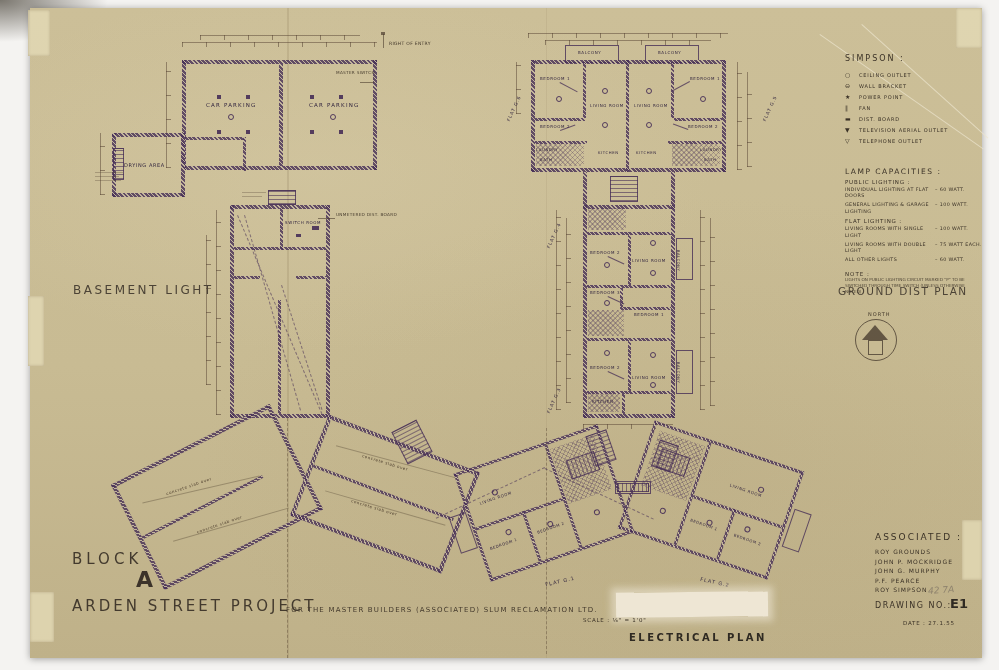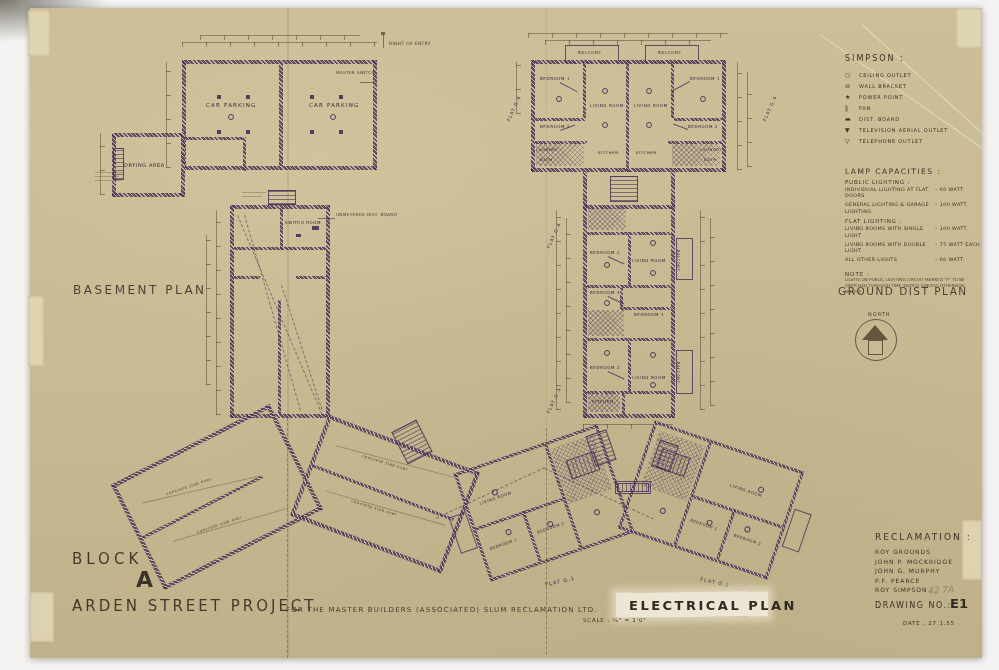--- a/index.html
+++ b/index.html
@@ -136,21 +136,21 @@
     <span class="rlabel s4" style="left:285px;top:220px;">SWITCH ROOM</span>
     <span class="note" style="left:336px;top:212px;font-size:4.2px;">UNMETERED DIST. BOARD</span>
     <div class="lnb" style="left:318px;top:218px;width:17px;"></div>
     <div class="sq" style="left:312px;top:226px;width:7px;height:4px;"></div>
     <div class="sq" style="left:296px;top:234px;width:5px;height:3px;"></div>
     <div class="dash" style="left:238px;top:215px;width:216px;transform:rotate(67deg);"></div>
     <div class="dash" style="left:245px;top:215px;width:203px;transform:rotate(74deg);"></div>
     <div class="dash" style="left:282px;top:285px;width:131px;transform:rotate(72deg);"></div>
     <div class="dashv" style="left:287px;top:418px;height:240px;"></div>
 
-    <span class="ptitle" style="left:73px;top:283px;">BASEMENT PLAN</span>
+    <span class="ptitle" style="left:73px;top:283px;">BASEMENT LIGHT</span>
 
     <div class="abs" style="left:128px;top:438px;width:178px;height:118px;transform:rotate(-27deg);">
       <div class="w" style="left:0;top:0;width:178px;height:4px;"></div>
       <div class="w" style="left:0;top:114px;width:178px;height:4px;"></div>
       <div class="w" style="left:0;top:0;width:4px;height:118px;"></div>
       <div class="w" style="left:174px;top:0;width:4px;height:118px;"></div>
       <div class="w" style="left:4px;top:60px;width:135px;height:3px;"></div>
       <div class="lnb" style="left:20px;top:30px;width:120px;transform:rotate(14deg);opacity:.6;"></div>
       <div class="lnb" style="left:30px;top:78px;width:120px;transform:rotate(11deg);opacity:.6;"></div>
       <span class="rlabel s4" style="left:45px;top:34px;transform:rotate(8deg);color:#4b3c2c;">concrete slab over</span>
@@ -386,32 +386,32 @@
   <span class="ptitle" style="left:838px;top:285px;font-size:10.5px;letter-spacing:1.5px;">GROUND DIST PLAN</span>
 
   <div>
     <span class="note" style="left:868px;top:311px;font-size:5px;letter-spacing:1px;">NORTH</span>
     <div class="abs" style="left:855px;top:319px;width:40px;height:40px;border:1px solid rgba(66,54,42,.75);border-radius:50%;"></div>
     <div class="abs" style="left:862px;top:325px;width:0;height:0;border-left:13px solid rgba(0,0,0,0);border-right:13px solid rgba(0,0,0,0);border-bottom:15px solid rgba(66,54,42,.75);"></div>
     <div class="abs" style="left:868px;top:340px;width:13px;height:13px;border:1.5px solid rgba(66,54,42,.75);background:rgba(200,187,147,.9);"></div>
   </div>
 
   <div class="arch">
-    <div class="hd">RECLAMATION :</div>
+    <div class="hd">ASSOCIATED :</div>
     <div class="nm">ROY GROUNDS</div>
     <div class="nm">JOHN P. MOCKRIDGE</div>
     <div class="nm">JOHN G. MURPHY</div>
     <div class="nm">P.F. PEARCE</div>
     <div class="nm">ROY SIMPSON</div>
   </div>
   <span class="abs" style="left:928px;top:585px;font-size:9px;font-style:italic;color:rgba(125,115,100,.75);transform:rotate(-4deg);">42 7A</span>
   <span class="abs" style="left:875px;top:601px;font-size:8px;letter-spacing:1.5px;color:#3a3126;">DRAWING NO.:</span>
   <span class="abs" style="left:950px;top:596px;font-size:13px;font-weight:bold;color:#2f2a22;">E1</span>
   <span class="abs" style="left:903px;top:620px;font-size:5.5px;letter-spacing:.8px;color:#3a3126;">DATE : 27.1.55</span>
 
   <span class="abs" style="left:72px;top:550px;font-size:15px;letter-spacing:4px;color:#433a2e;">BLOCK</span>
   <span class="abs" style="left:136px;top:567px;font-size:22px;font-weight:bold;color:#3c332a;">A</span>
   <span class="abs" style="left:72px;top:597px;font-size:15px;letter-spacing:3px;color:#433a2e;">ARDEN STREET PROJECT</span>
   <span class="abs" style="left:286px;top:606px;font-size:7px;letter-spacing:1.2px;color:#43392c;">FOR THE MASTER BUILDERS (ASSOCIATED) SLUM RECLAMATION LTD.</span>
   <div class="abs" style="left:616px;top:592px;width:152px;height:25px;background:rgba(240,233,216,.95);box-shadow:0 0 7px 5px rgba(240,233,216,.55);transform:rotate(-.5deg);"></div>
-  <span class="abs" style="left:629px;top:598px;font-size:13px;letter-spacing:2.5px;font-weight:bold;color:#2f2a22;text-align:right;">ELECTRICAL PLAN</span>
+  <span class="abs" style="left:629px;top:632px;font-size:10px;letter-spacing:2.5px;font-weight:bold;color:#2f2a22;text-align:right;">ELECTRICAL PLAN</span>
   <span class="abs" style="left:583px;top:617px;font-size:5.5px;letter-spacing:.8px;color:#3a3126;">SCALE : ⅛" = 1'0"</span>
 </div>
 
 </body></html>

